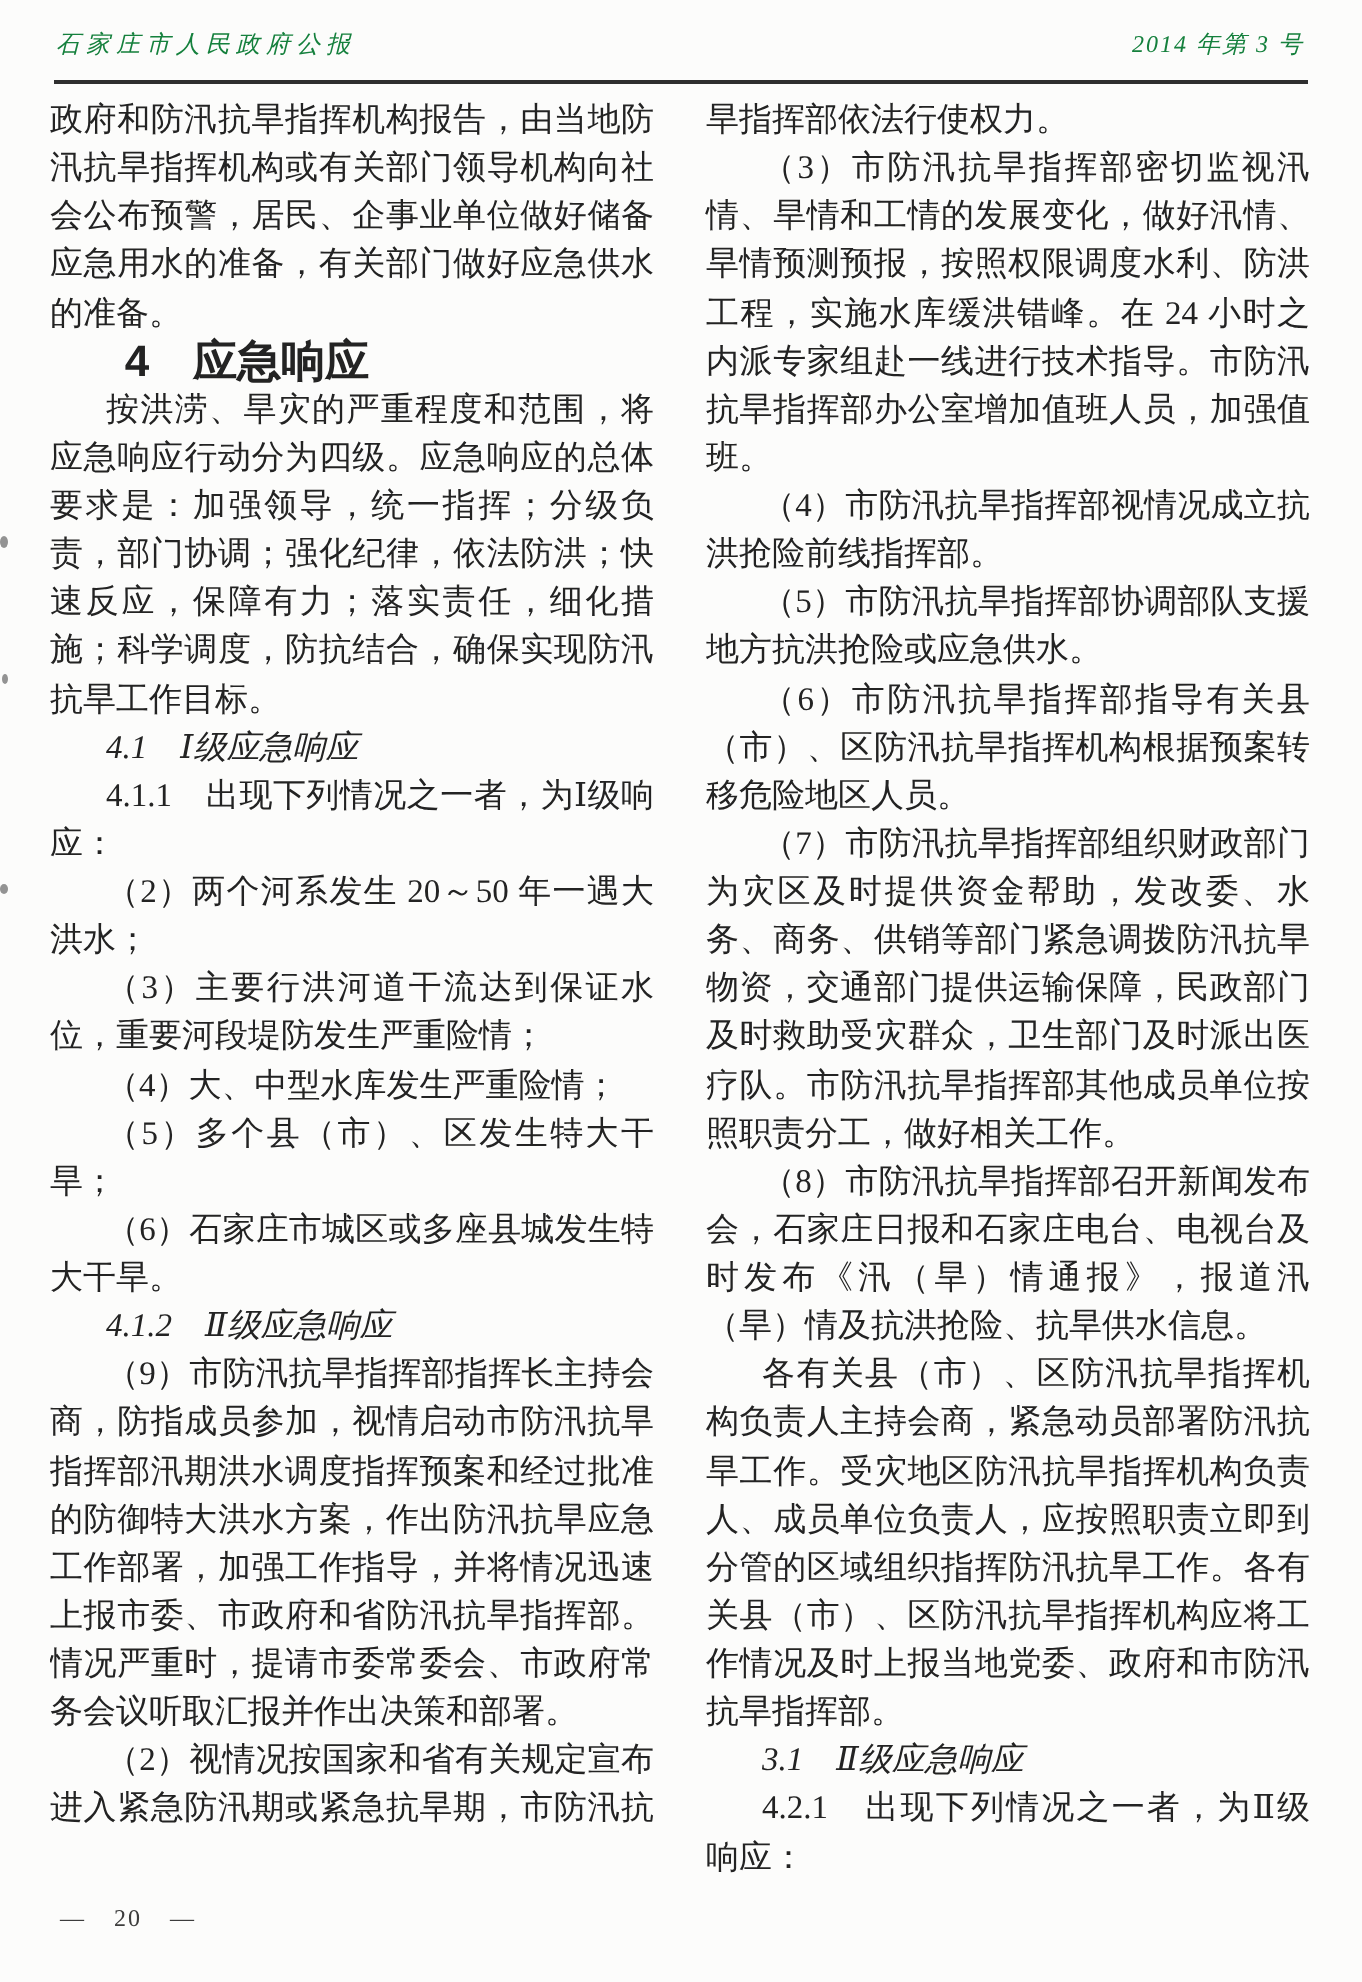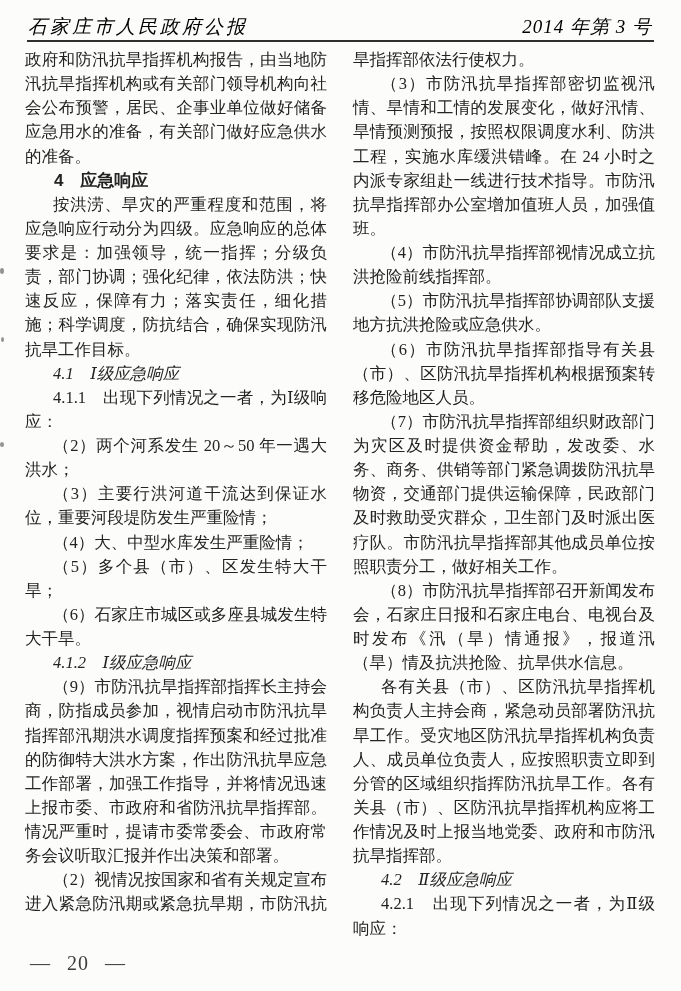--- a/index.html
+++ b/index.html
@@ -9,21 +9,21 @@
     background:#fcfcfb;
     overflow:hidden;
     font-family:"Liberation Serif","DejaVu Serif",serif;
     color:#232323;
   }
   
   .header{
     position:absolute;top:14px;left:28px;right:29px;
     display:flex;justify-content:space-between;align-items:baseline;
     font-style:italic;
-    font-size:19px;color:#000000;
+    font-size:12px;color:#15803d;
   }
   .header .pub{letter-spacing:3px;}
   .header .issue{letter-spacing:1px;margin-left:12px;}
   .rule{
     position:absolute;top:40px;left:27px;width:627px;height:2px;
     background:#2f2f2f;
   }
   
   .content{
     position:absolute;top:48px;left:25px;width:630px;height:899px;
@@ -35,29 +35,29 @@
     line-height:24.12px;
     text-align:justify;
     text-justify:inter-character;
   }
   .col p{margin:0;text-indent:1.7em;}
   .col p.cont{text-indent:0;}
   .col p.flow{text-align-last:justify;}
   .hb{
     font-family:"Liberation Sans","DejaVu Sans",sans-serif;
     font-weight:700;
-    font-size:17px;
+    font-size:22px;
   }
   .hk{
     font-style:italic;
   }
   
   .pageno{
     position:absolute;top:952px;left:30px;
-    font-size:20px;color:#3c3c3c;
+    font-size:12px;color:#3c3c3c;
     word-spacing:10px;letter-spacing:1px;
   }
   
   .speck{position:absolute;background:#5a5a5a;border-radius:50%;opacity:.65;}
   .s1{left:0;top:268px;width:4px;height:6px;}
   .s2{left:1px;top:337px;width:3px;height:5px;}
   .s3{left:0;top:442px;width:4px;height:5px;}
 </style>
 </head>
 <body>
@@ -76,35 +76,35 @@
       <p class="cont">政府和防汛抗旱指挥机构报告，由当地防汛抗旱指挥机构或有关部门领导机构向社会公布预警，居民、企事业单位做好储备应急用水的准备，有关部门做好应急供水的准备。</p>
       <p class="hb">4　应急响应</p>
       <p>按洪涝、旱灾的严重程度和范围，将应急响应行动分为四级。应急响应的总体要求是：加强领导，统一指挥；分级负责，部门协调；强化纪律，依法防洪；快速反应，保障有力；落实责任，细化措施；科学调度，防抗结合，确保实现防汛抗旱工作目标。</p>
       <p class="hk">4.1　Ⅰ级应急响应</p>
       <p>4.1.1　出现下列情况之一者，为Ⅰ级响应：</p>
       <p>（2）两个河系发生 20～50 年一遇大洪水；</p>
       <p>（3）主要行洪河道干流达到保证水位，重要河段堤防发生严重险情；</p>
       <p>（4）大、中型水库发生严重险情；</p>
       <p>（5）多个县（市）、区发生特大干旱；</p>
       <p>（6）石家庄市城区或多座县城发生特大干旱。</p>
-      <p class="hk">4.1.2　Ⅰ级应急响应</p>
+      <p class="hk">4.1.2　Ⅱ级应急响应</p>
       <p>（9）市防汛抗旱指挥部指挥长主持会商，防指成员参加，视情启动市防汛抗旱指挥部汛期洪水调度指挥预案和经过批准的防御特大洪水方案，作出防汛抗旱应急工作部署，加强工作指导，并将情况迅速上报市委、市政府和省防汛抗旱指挥部。情况严重时，提请市委常委会、市政府常务会议听取汇报并作出决策和部署。</p>
       <p class="flow">（2）视情况按国家和省有关规定宣布进入紧急防汛期或紧急抗旱期，市防汛抗</p>
     </div>
 
     <div class="col">
       <p class="cont">旱指挥部依法行使权力。</p>
       <p>（3）市防汛抗旱指挥部密切监视汛情、旱情和工情的发展变化，做好汛情、旱情预测预报，按照权限调度水利、防洪工程，实施水库缓洪错峰。在 24 小时之内派专家组赴一线进行技术指导。市防汛抗旱指挥部办公室增加值班人员，加强值班。</p>
       <p>（4）市防汛抗旱指挥部视情况成立抗洪抢险前线指挥部。</p>
       <p>（5）市防汛抗旱指挥部协调部队支援地方抗洪抢险或应急供水。</p>
       <p>（6）市防汛抗旱指挥部指导有关县（市）、区防汛抗旱指挥机构根据预案转移危险地区人员。</p>
       <p>（7）市防汛抗旱指挥部组织财政部门为灾区及时提供资金帮助，发改委、水务、商务、供销等部门紧急调拨防汛抗旱物资，交通部门提供运输保障，民政部门及时救助受灾群众，卫生部门及时派出医疗队。市防汛抗旱指挥部其他成员单位按照职责分工，做好相关工作。</p>
       <p>（8）市防汛抗旱指挥部召开新闻发布会，石家庄日报和石家庄电台、电视台及时发布《汛（旱）情通报》，报道汛（旱）情及抗洪抢险、抗旱供水信息。</p>
       <p>各有关县（市）、区防汛抗旱指挥机构负责人主持会商，紧急动员部署防汛抗旱工作。受灾地区防汛抗旱指挥机构负责人、成员单位负责人，应按照职责立即到分管的区域组织指挥防汛抗旱工作。各有关县（市）、区防汛抗旱指挥机构应将工作情况及时上报当地党委、政府和市防汛抗旱指挥部。</p>
-      <p class="hk">4.2　Ⅱ级应急响应</p>
+      <p class="hk">3.1　Ⅱ级应急响应</p>
       <p>4.2.1　出现下列情况之一者，为Ⅱ级响应：</p>
     </div>
 
   </div>
 
   <span class="pageno">— 20 —</span>
 
   <span class="speck s1"></span>
   <span class="speck s2"></span>
   <span class="speck s3"></span>

